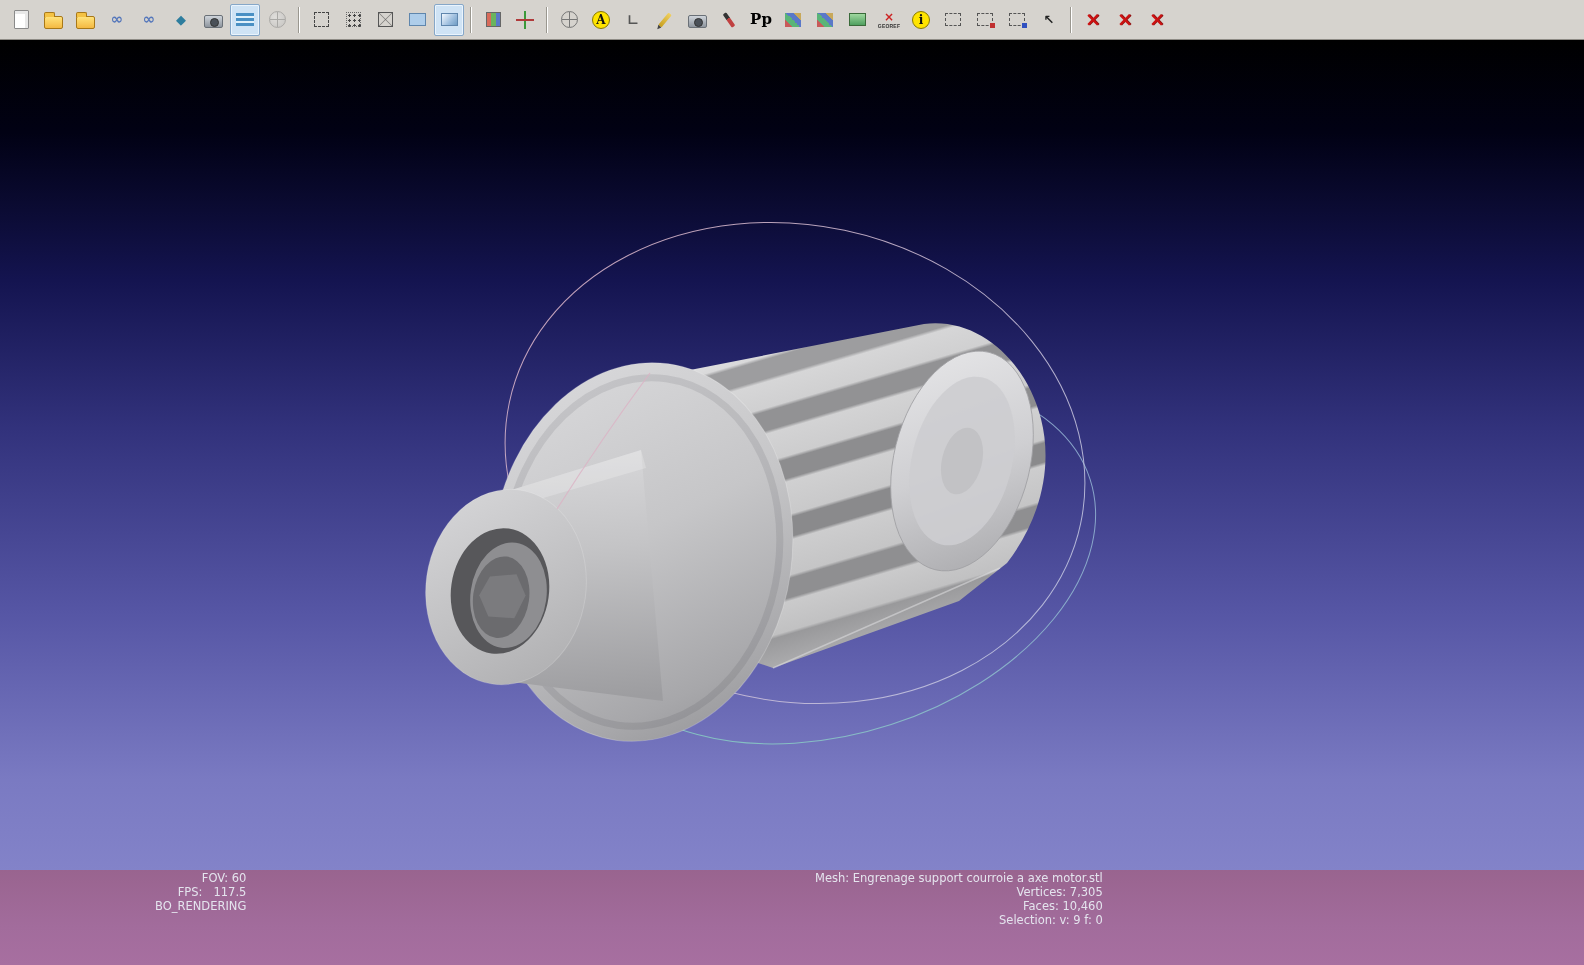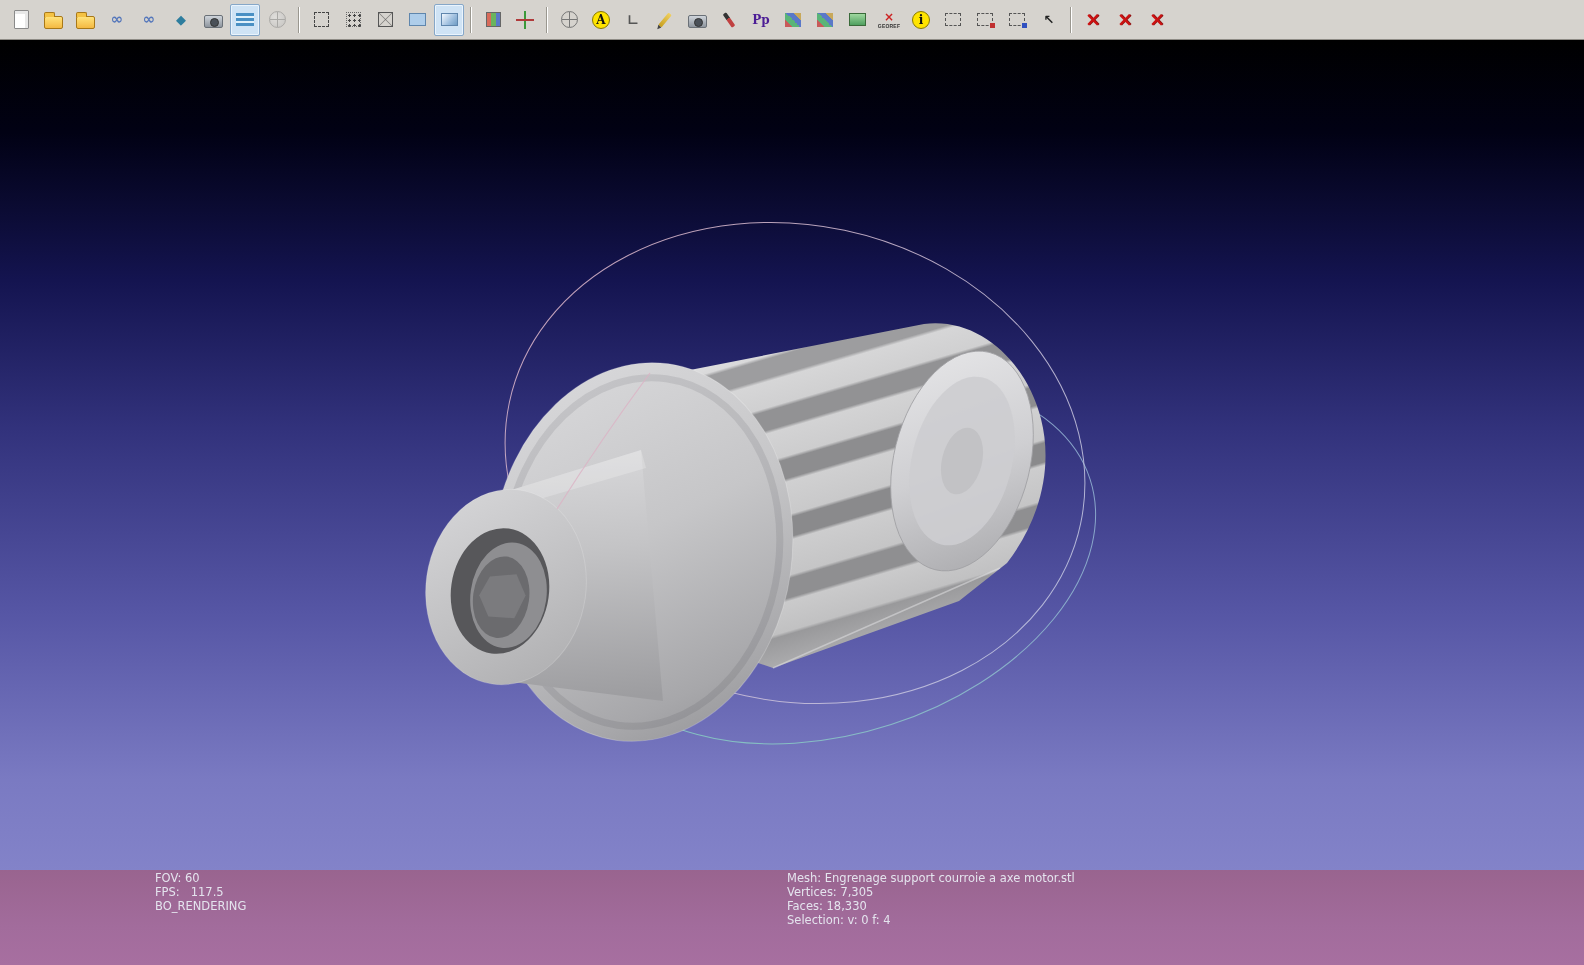--- a/index.html
+++ b/index.html
@@ -67,43 +67,43 @@
   .g-axes::after{content:"";position:absolute;top:8px;left:0;height:2px;width:18px;background:#b03a3a}
   .g-circle-letter{width:18px;height:18px;border-radius:50%;background:#ffe400;border:1.5px solid #8a7a00;
     color:#111;font-size:12px;font-family:"DejaVu Serif",serif}
   .g-ruler{font-size:14px;color:#555}
   .g-pen{width:4px;height:16px;background:linear-gradient(#f0d060,#c8a020);
     transform:rotate(40deg);border-radius:1px;position:relative}
   .g-pen::after{content:"";position:absolute;bottom:-4px;left:0;
     border-left:2px solid transparent;border-right:2px solid transparent;border-top:4px solid #444}
   .g-brush{width:4px;height:16px;background:linear-gradient(#333 40%,#c04040 40%);
     transform:rotate(-35deg);border-radius:1px}
-  .g-letters{font-family:"DejaVu Serif",serif;font-size:12px;color:#4c1d95}
+  .g-letters{font-family:"DejaVu Serif",serif;font-size:15px;color:#000000}
   .g-multi{width:16px;height:14px;background:
     linear-gradient(45deg,#c85a5a 25%,#5ab478 25% 50%,#5a78c8 50% 75%,#c8a85a 75%)}
   .g-picture{width:17px;height:13px;border:1px solid #3a6a3a;background:linear-gradient(#9fd89f,#4f9f5f)}
   .g-redx-cap{color:#cc2222;font-size:12px;flex-direction:column}
   .g-select-a,.g-select-b,.g-select-c{width:16px;height:13px;border:1.5px dashed #555;position:relative}
   .g-select-b::after{content:"";position:absolute;right:-3px;bottom:-3px;width:5px;height:5px;background:#c03030}
   .g-select-c::after{content:"";position:absolute;right:-3px;bottom:-3px;width:5px;height:5px;background:#3050c0}
   .g-cursor{font-size:13px;color:#222}
   .g-red-x{font-size:19px;color:#cc1212;text-shadow:1px 0 0 #881010}
 
   
   .viewport{position:relative;flex:1 1 auto;overflow:hidden;
     background:linear-gradient(180deg,
       var(--viewport-top) 0%,#010114 10%,#141450 26%,#32327c 42%,
-      #5656a5 62%,#7a7ac2 80%,var(--viewport-bottom) 100%);}
+      #5656a5 62%,#7a7ac2 80%,var(--viewport-bottom) 100%);text-align:right;}
   .scene{position:absolute;inset:0;width:100%;height:100%}
   .statusband{position:absolute;left:0;right:0;bottom:0;height:95px;
     background:linear-gradient(180deg,#99648f 0%,#a26c9c 60%,#a76fa0 100%)}
   .hud{position:absolute;color:var(--hud-text);font-size:11.5px;line-height:14px}
   .hud div{white-space:pre}
   .hud-left{left:155px;top:831px}
-  .hud-right{left:787px;top:831px}
+  .hud-right{left:815px;top:831px}
 </style>
 </head>
 <body>
 
 <div class="app">
 
   <div class="toolbar">
       <button class="tb-btn">
         <span class="glyph g-page"></span>
       </button>
@@ -311,18 +311,18 @@
 
     <div class="hud hud-left">
       <div>FOV: 60</div>
       <div>FPS:   117.5</div>
       <div>BO_RENDERING</div>
     </div>
 
     <div class="hud hud-right">
       <div>Mesh: Engrenage support courroie a axe motor.stl</div>
       <div>Vertices: 7,305</div>
-      <div>Faces: 18,330</div>
-      <div>Selection: v: 0 f: 4</div>
+      <div>Faces: 10,460</div>
+      <div>Selection: v: 9 f: 0</div>
     </div>
 
   </div>
 </div>
 
 </body></html>

